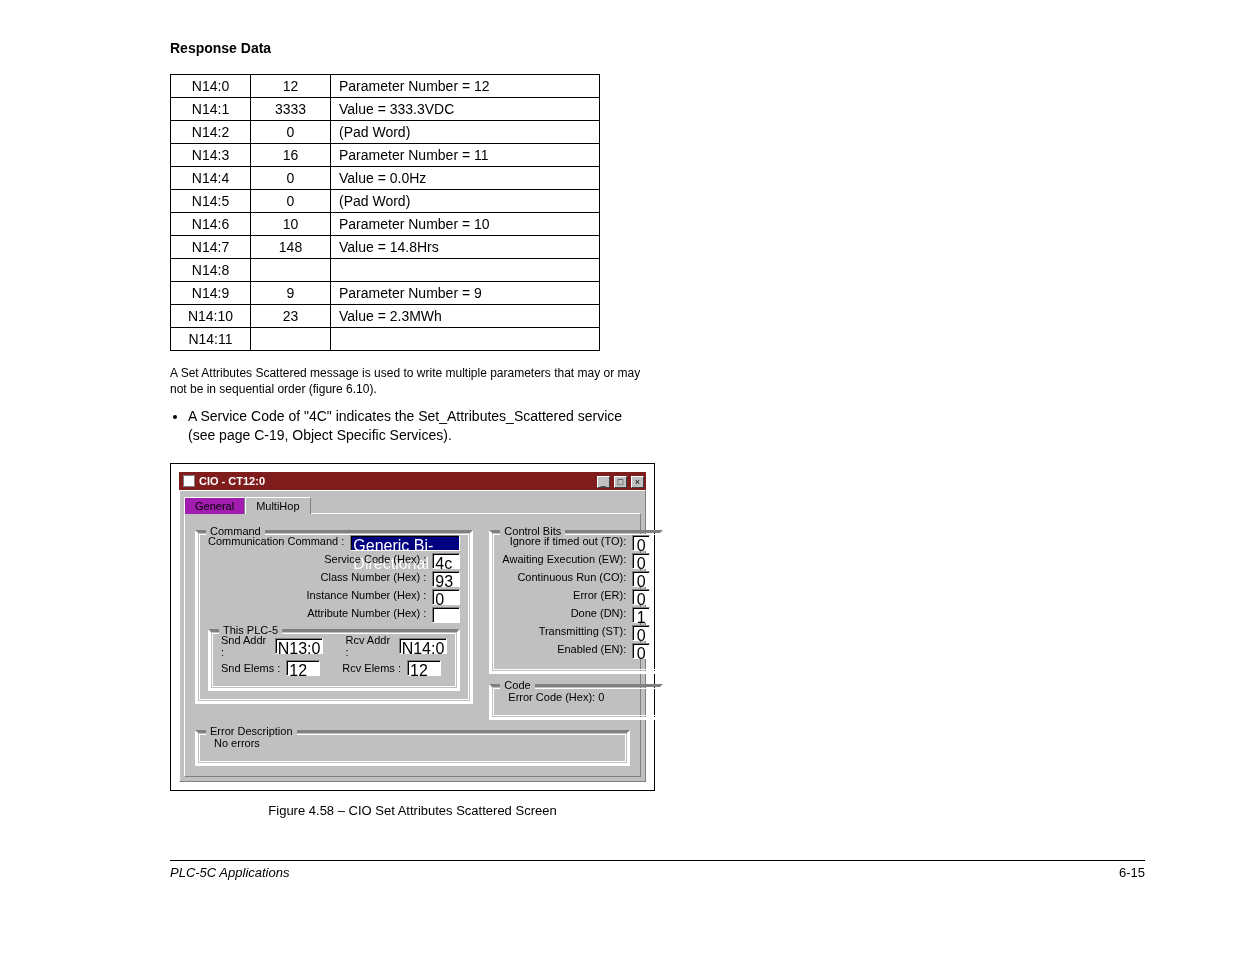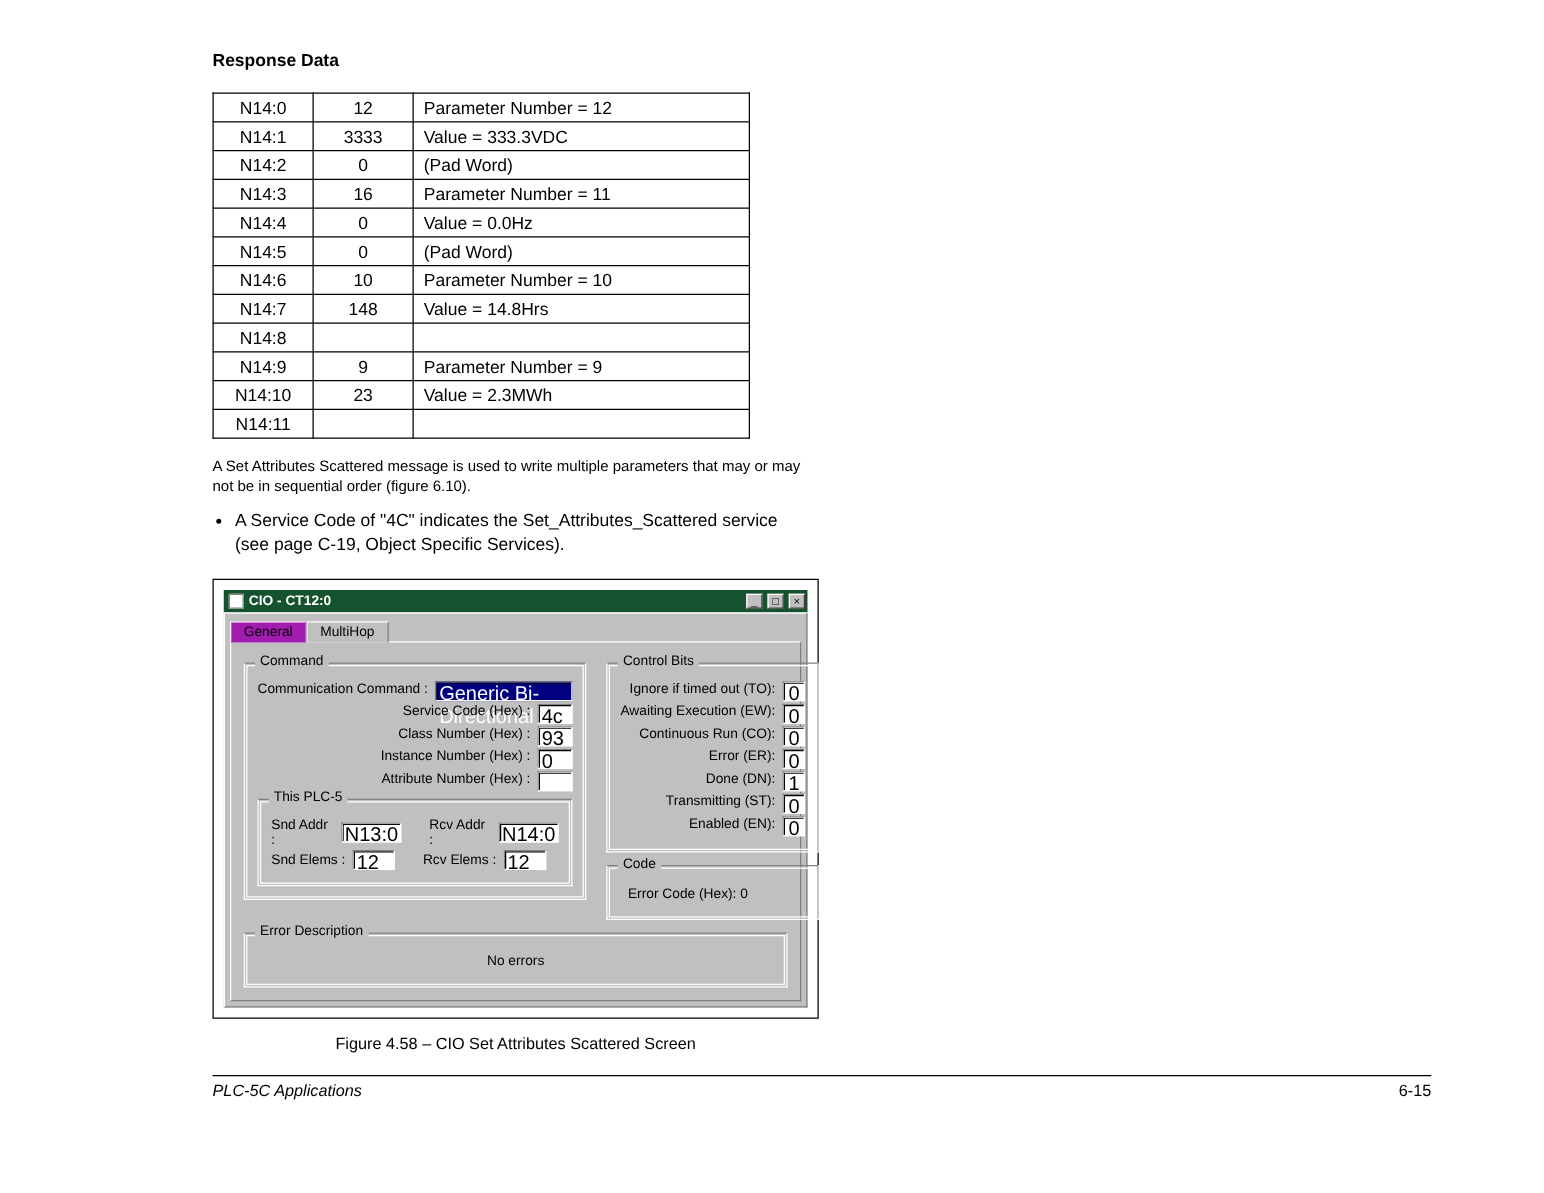--- a/index.html
+++ b/index.html
@@ -36,21 +36,21 @@
   table.response td:nth-child(1) { width: 80px; text-align: center; }
   table.response td:nth-child(2) { width: 80px; text-align: center; }
   table.response td:nth-child(3) { text-align: left; }
   .para { font-size: 12px; line-height: 1.35; margin: 12px 0 10px 0; max-width: 480px; }
   ul.bul { margin: 4px 0 18px 0; padding-left: 18px; max-width: 480px; }
   ul.bul li { font-size: 14px; line-height: 1.35; }
 
   
   .shot-outer { border: 1px solid #000; width: 485px; padding: 8px; margin-top: 6px; }
   .winbar {
-    background: #14532d;
+    background: #7f1d1d;
     color: #fff;
     display: flex;
     align-items: center;
     justify-content: space-between;
     font-size: 11px;
     height: 18px;
     padding: 0 2px 0 4px;
     font-family: Tahoma, Arial, sans-serif;
   }
   .winbar .title { display: flex; align-items: center; gap: 4px; font-weight: bold; }
@@ -97,24 +97,24 @@
   .panel {
     border: 1px solid #fff;
     border-right-color: #808080;
     border-bottom-color: #808080;
     padding: 10px;
     background: #c0c0c0;
     margin-top: -1px;
   }
   .cols { display: flex; gap: 16px; }
   .groupbox {
-    border: 1px solid #ffffff;
+    border: 3px solid #ffffff;
     border-top-color: #808080;
     position: relative;
-    padding: 12px 10px 10px 10px;
+    padding: 0 10px 10px 10px;
     margin-top: 6px;
   }
   .groupbox::before {
     content: "";
     position: absolute;
     inset: 1px;
     border: 1px solid #fff;
     pointer-events: none;
   }
   .gb-title {
@@ -339,21 +339,21 @@
                 </div>
             </div>
 
             <div class="groupbox" style="margin-top:10px;">
               <div class="gb-title">Code</div>
               <div class="err-text">Error Code (Hex):  0</div>
             </div>
           </div>
         </div>
 
-        <div class="groupbox" style="margin-top:10px;text-align:center;">
+        <div class="groupbox" style="margin-top:10px;">
           <div class="gb-title">Error Description</div>
           <div class="err-text">No errors</div>
         </div>
       </div>
     </div>
   </div>
 
   <div class="caption">Figure 4.58 – CIO Set Attributes Scattered Screen</div>
 
   <div class="footer">

